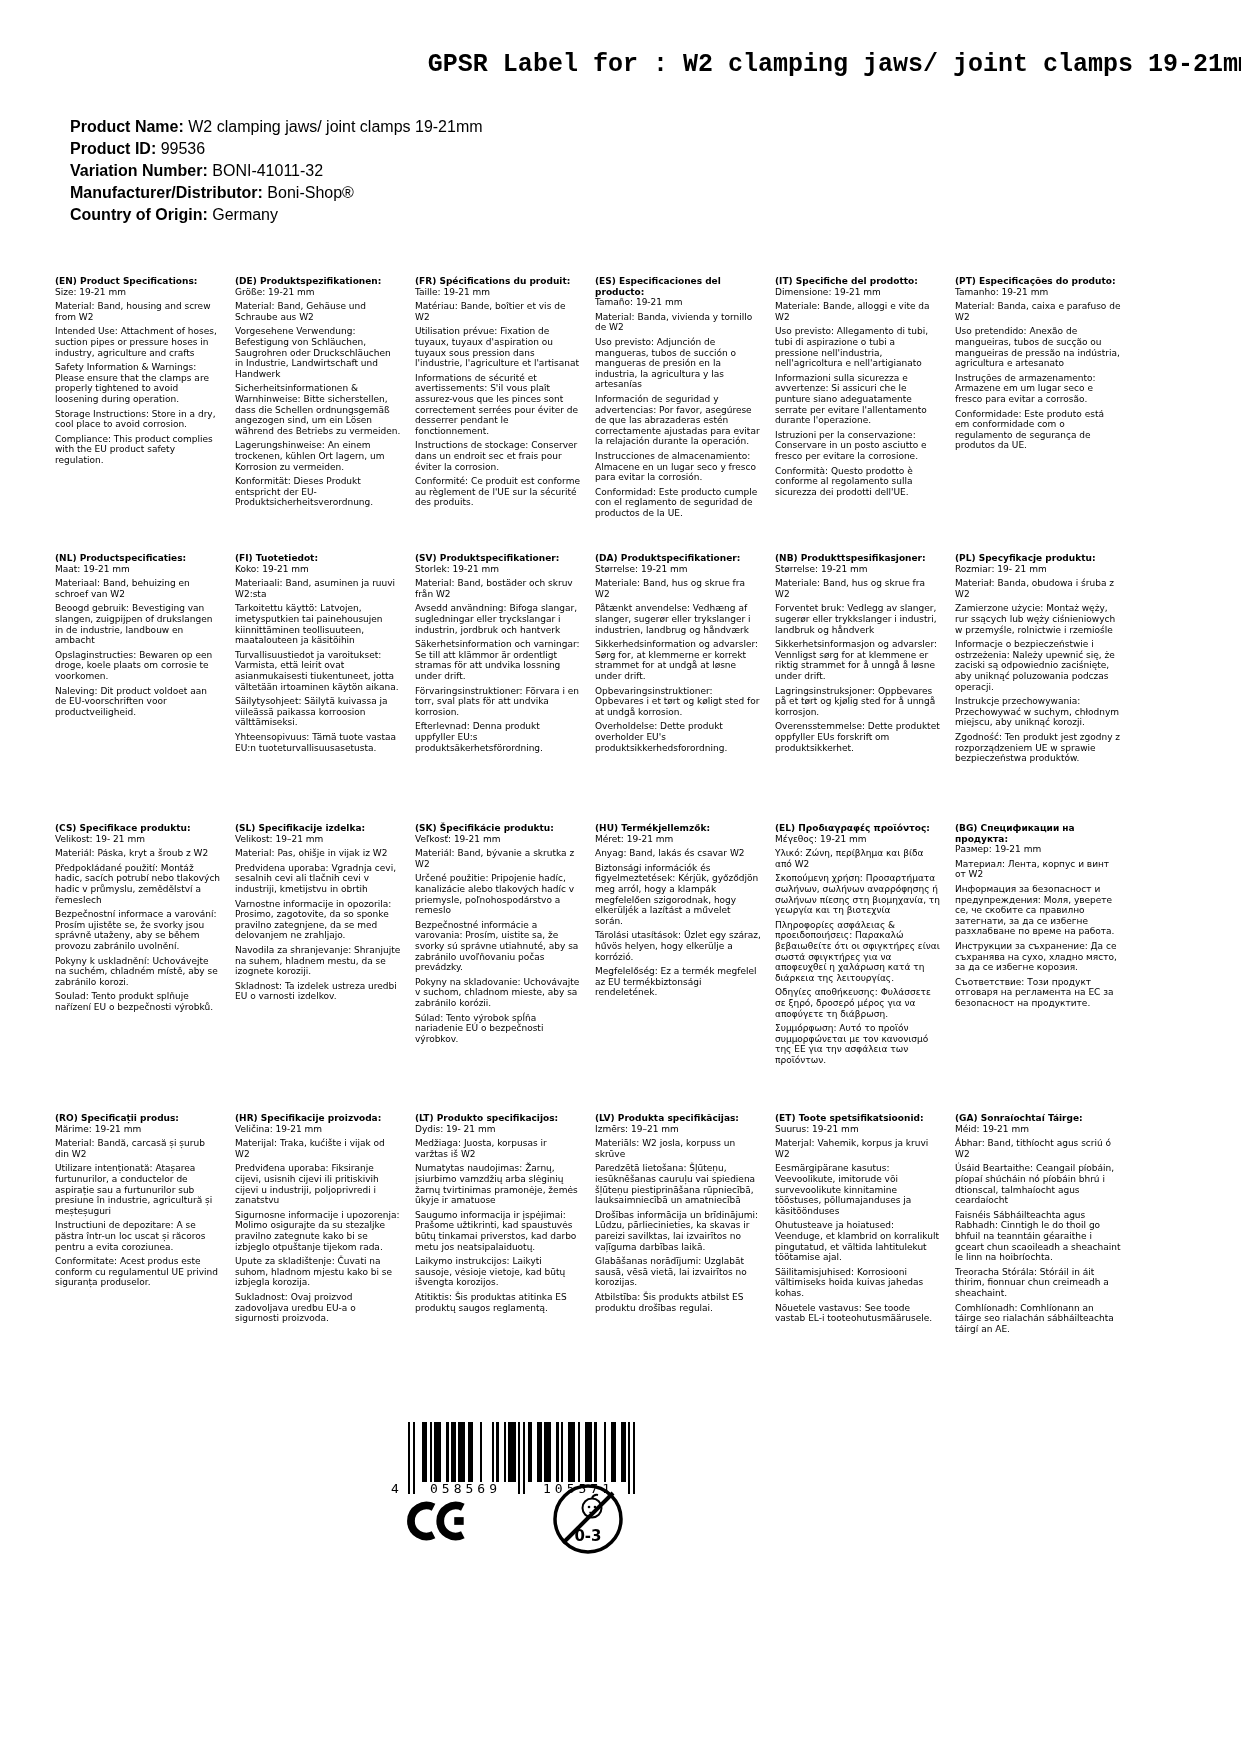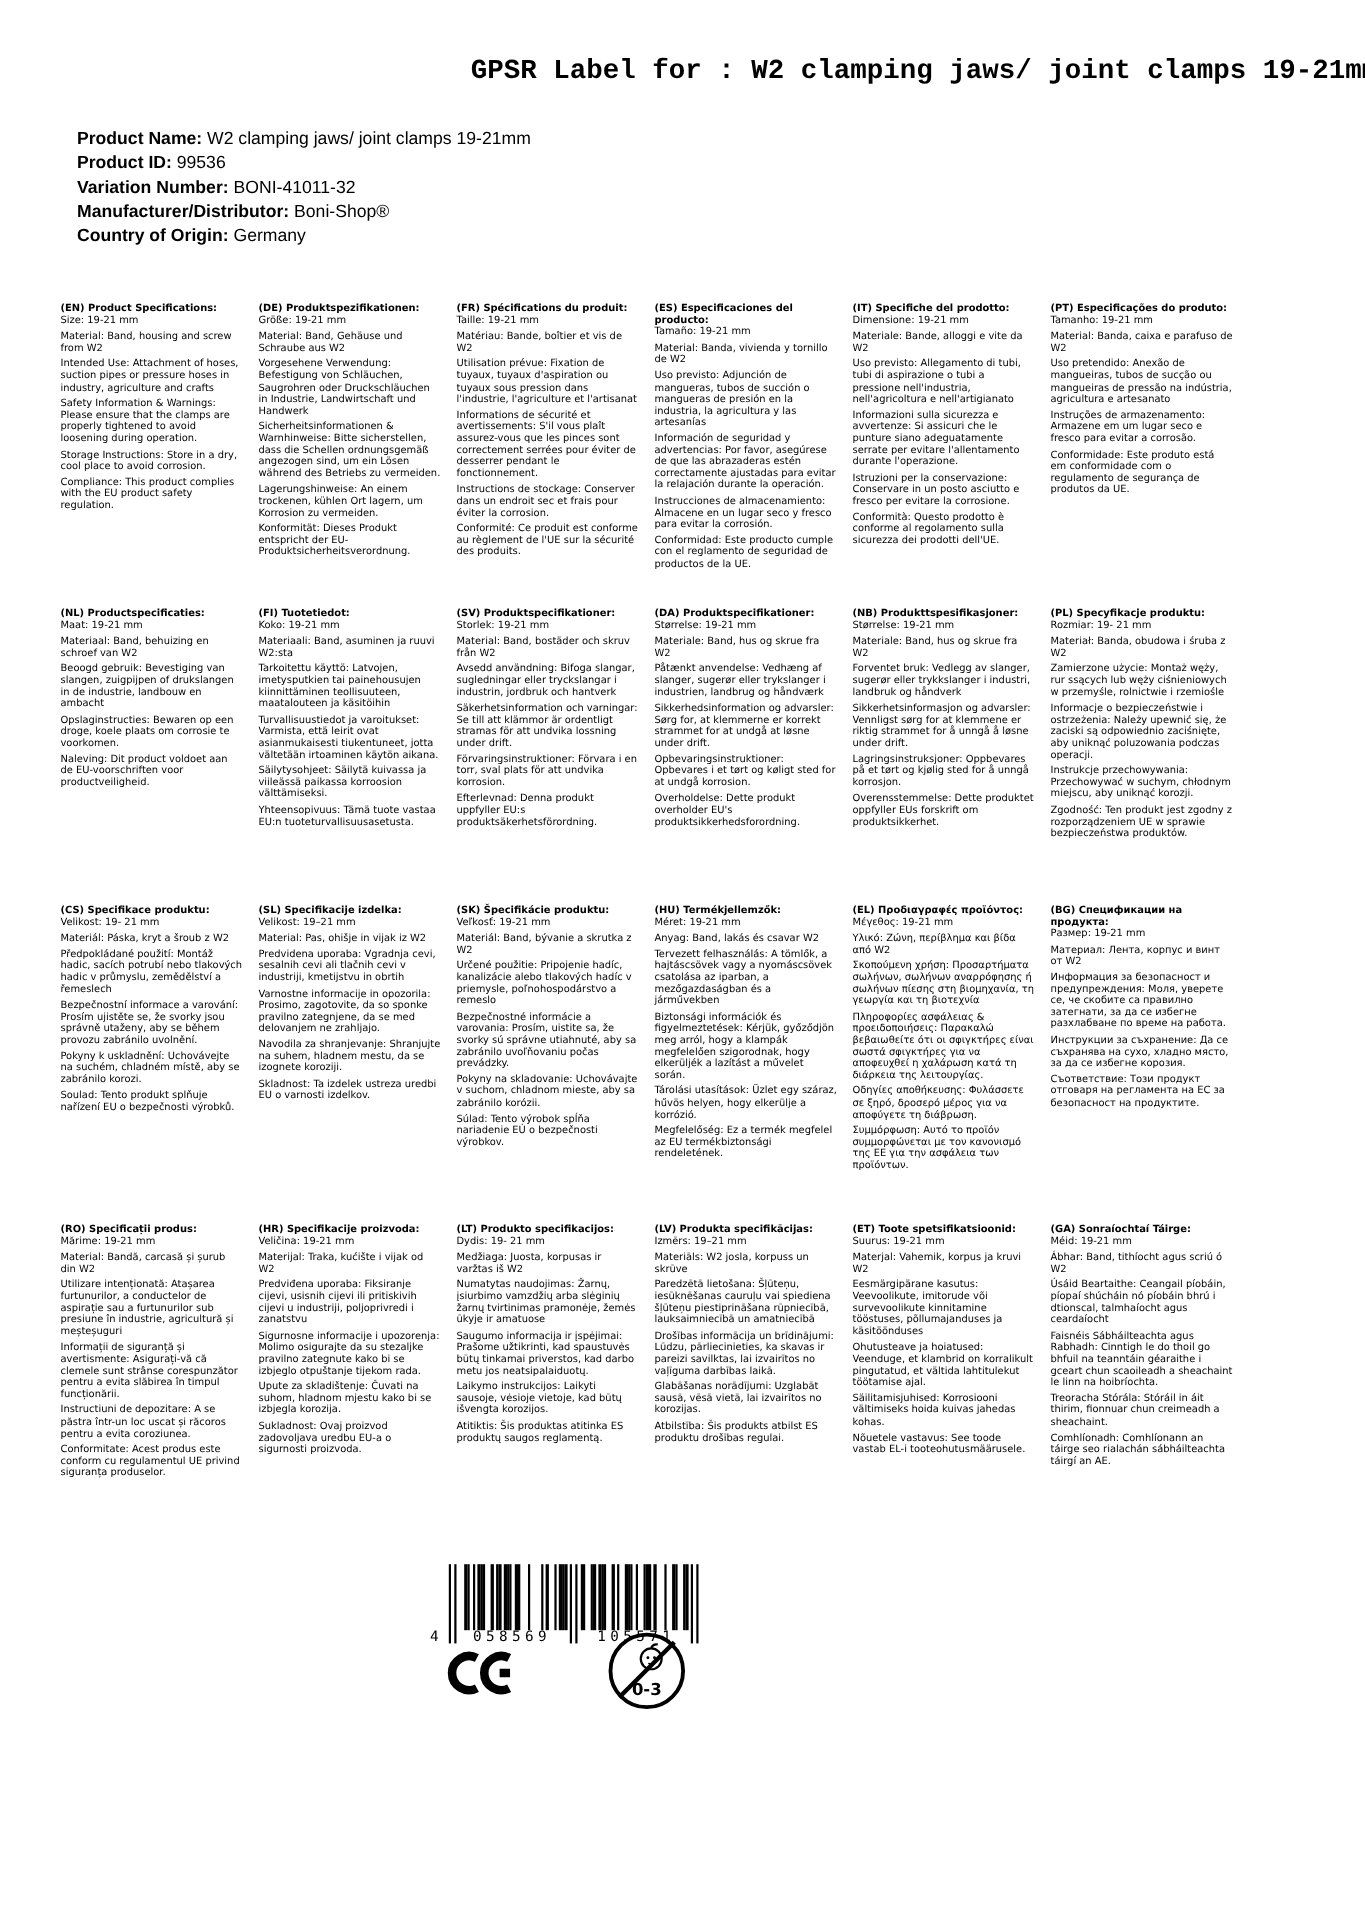--- a/index.html
+++ b/index.html
@@ -215,21 +215,20 @@
         <p>Určené použitie: Pripojenie hadíc, kanalizácie alebo tlakových hadíc v priemysle, poľnohospodárstvo a remeslo</p>
         <p>Bezpečnostné informácie a varovania: Prosím, uistite sa, že svorky sú správne utiahnuté, aby sa zabránilo uvoľňovaniu počas prevádzky.</p>
         <p>Pokyny na skladovanie: Uchovávajte v suchom, chladnom mieste, aby sa zabránilo korózii.</p>
         <p>Súlad: Tento výrobok spĺňa nariadenie EÚ o bezpečnosti výrobkov.</p>
       </div>
 
     <div class="spec-block">
       <div class="spec-heading">(HU) Termékjellemzők:</div>
     <p>Méret: 19-21 mm</p>
         <p>Anyag: Band, lakás és csavar W2</p>
-        <p>Tervezett felhasználás: A tömlők, a hajtáscsövek vagy a nyomáscsövek csatolása az iparban, a mezőgazdaságban és a járművekben</p>
         <p>Biztonsági információk és figyelmeztetések: Kérjük, győződjön meg arról, hogy a klampák megfelelően szigorodnak, hogy elkerüljék a lazítást a művelet során.</p>
         <p>Tárolási utasítások: Üzlet egy száraz, hűvös helyen, hogy elkerülje a korrózió.</p>
         <p>Megfelelőség: Ez a termék megfelel az EU termékbiztonsági rendeletének.</p>
       </div>
 
     <div class="spec-block">
       <div class="spec-heading">(EL) Προδιαγραφές προϊόντος:</div>
     <p>Μέγεθος: 19-21 mm</p>
         <p>Υλικό: Ζώνη, περίβλημα και βίδα από W2</p>
         <p>Σκοπούμενη χρήση: Προσαρτήματα σωλήνων, σωλήνων αναρρόφησης ή σωλήνων πίεσης στη βιομηχανία, τη γεωργία και τη βιοτεχνία</p>
@@ -245,21 +244,20 @@
         <p>Информация за безопасност и предупреждения: Моля, уверете се, че скобите са правилно затегнати, за да се избегне разхлабване по време на работа.</p>
         <p>Инструкции за съхранение: Да се съхранява на сухо, хладно място, за да се избегне корозия.</p>
         <p>Съответствие: Този продукт отговаря на регламента на ЕС за безопасност на продуктите.</p>
       </div>
 
     <div class="spec-block">
       <div class="spec-heading">(RO) Specificații produs:</div>
     <p>Mărime: 19-21 mm</p>
         <p>Material: Bandă, carcasă și șurub din W2</p>
         <p>Utilizare intenționată: Atașarea furtunurilor, a conductelor de aspirație sau a furtunurilor sub presiune în industrie, agricultură și meșteșuguri</p>
-        <p>Informații de siguranță și avertismente: Asigurați-vă că clemele sunt strânse corespunzător pentru a evita slăbirea în timpul funcționării.</p>
         <p>Instructiuni de depozitare: A se păstra într-un loc uscat și răcoros pentru a evita coroziunea.</p>
         <p>Conformitate: Acest produs este conform cu regulamentul UE privind siguranța produselor.</p>
       </div>
 
     <div class="spec-block">
       <div class="spec-heading">(HR) Specifikacije proizvoda:</div>
     <p>Veličina: 19-21 mm</p>
         <p>Materijal: Traka, kućište i vijak od W2</p>
         <p>Predviđena uporaba: Fiksiranje cijevi, usisnih cijevi ili pritiskivih cijevi u industriji, poljoprivredi i zanatstvu</p>
         <p>Sigurnosne informacije i upozorenja: Molimo osigurajte da su stezaljke pravilno zategnute kako bi se izbjeglo otpuštanje tijekom rada.</p>

